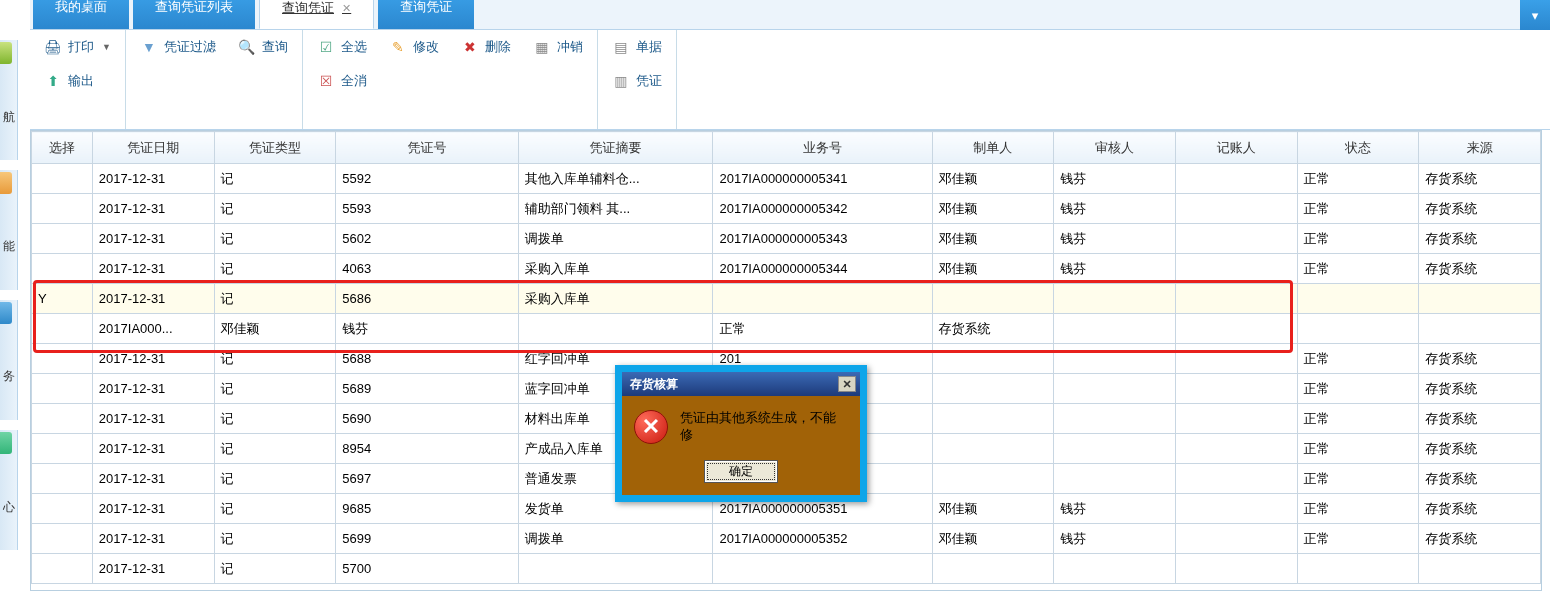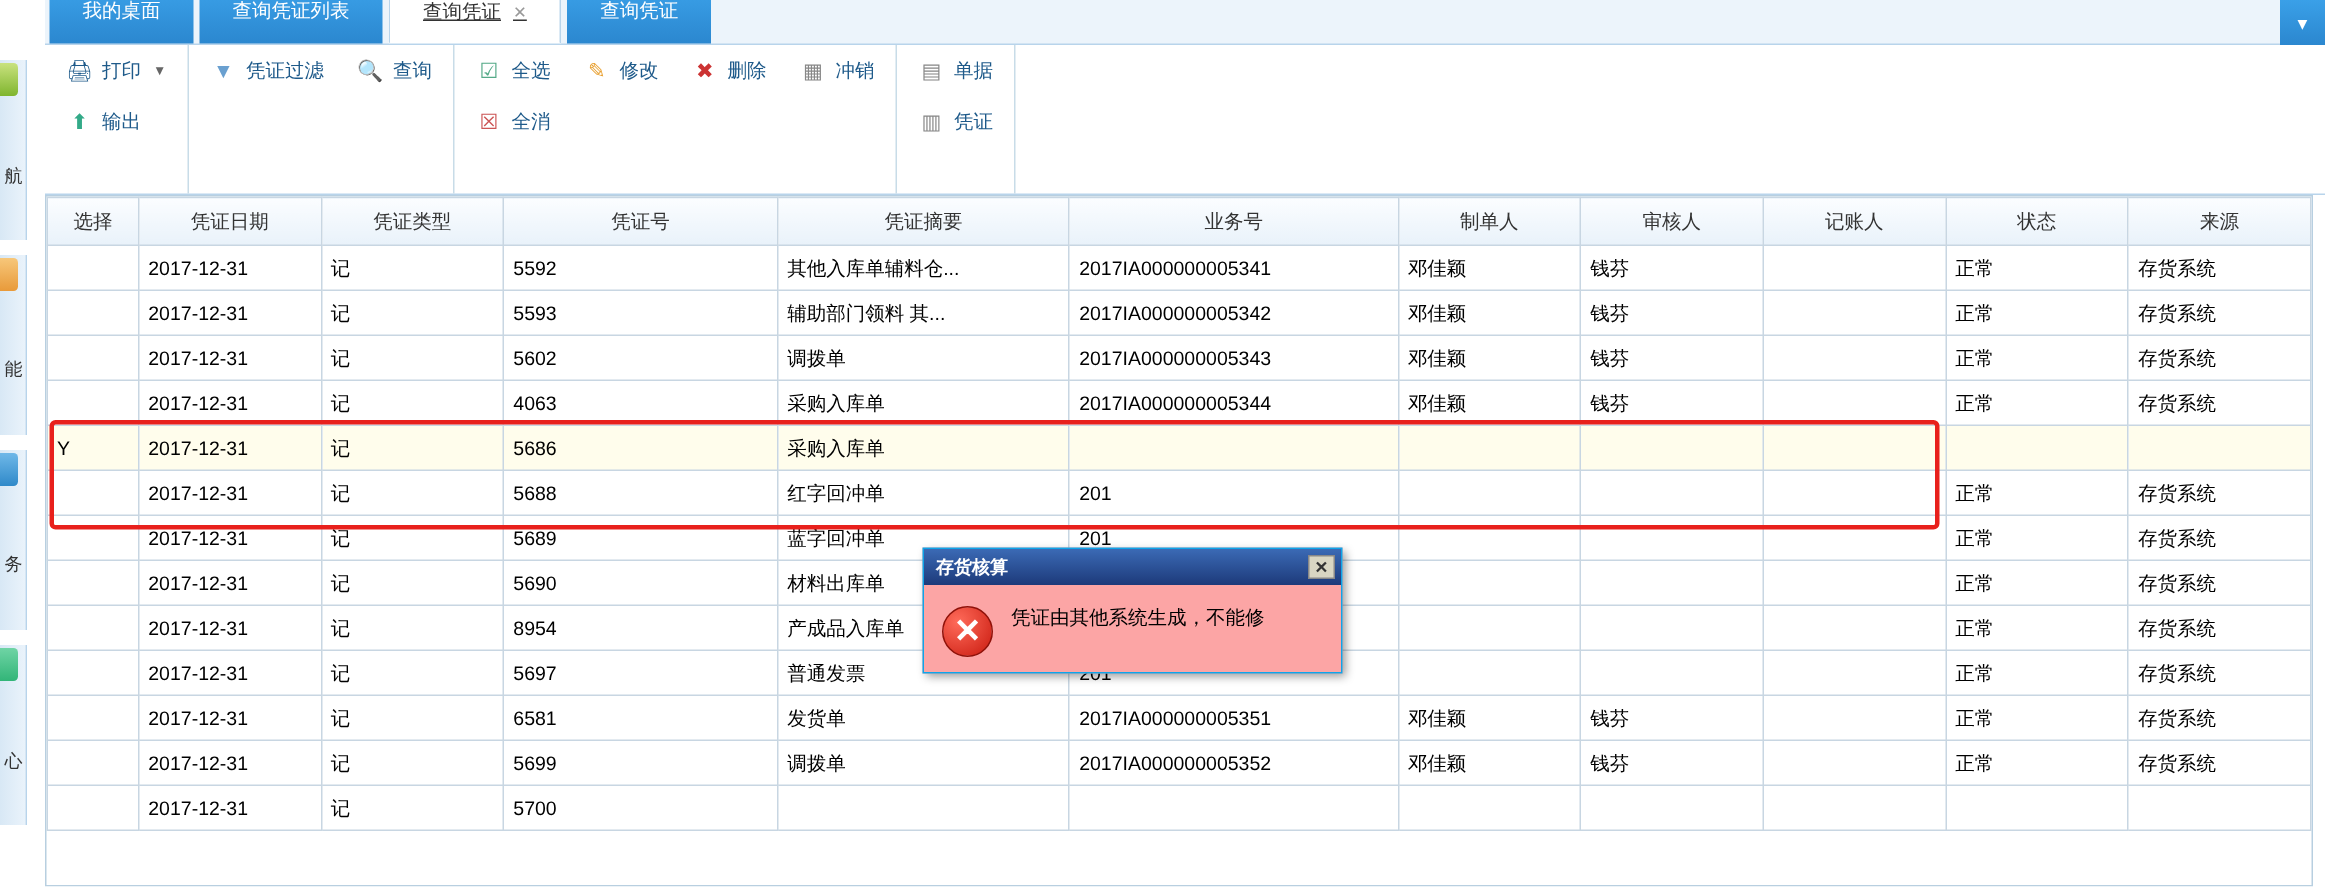--- a/index.html
+++ b/index.html
@@ -28,21 +28,21 @@
 
 
 .tablewrap{ position:absolute; left:30px; right:8px; top:130px; bottom:0; overflow:auto; border:1px solid #b8cfe0; }
 table{ border-collapse:collapse; width:100%; table-layout:fixed; }
 th,td{ border:1px solid #c8d6e2; padding:0 6px; height:30px; font-size:13px; text-align:left; overflow:hidden; white-space:nowrap; text-overflow:ellipsis; background:#fff;}
 th{ background:linear-gradient(#fbfdff,#e9f2fa); text-align:center; font-weight:normal; color:#333; height:32px;}
 tr.hl td{ background:#fffdec; }
 .redbox{ position:absolute; border:3px solid #e8201c; border-radius:4px; pointer-events:none; }
 
 
-.dialog{ position:absolute; left:615px; top:365px; width:280px; background:#fca5a5; border:1px solid #0ea5e9; box-shadow:2px 2px 6px rgba(0,0,0,0.4);}
+.dialog{ position:absolute; left:615px; top:365px; width:252px; background:#a16207; border:7px solid #0ea5e9; box-shadow:2px 2px 6px rgba(0,0,0,0.4);}
 .dlg-title{ height:24px; background:linear-gradient(#3b6ab5,#1d3a7a); color:#fff; font-weight:bold; font-size:12px; display:flex; align-items:center; justify-content:space-between; padding:0 4px 0 8px;}
 .dlg-close{ width:18px; height:16px; background:#d9d6c3; border:1px solid #888; color:#333; font-size:11px; display:flex;align-items:center;justify-content:center; cursor:pointer; font-weight:bold;}
 .dlg-body{ padding:14px 12px 10px; display:flex; gap:12px; align-items:flex-start;}
 .err-ico{ width:34px; height:34px; border-radius:50%; background:radial-gradient(circle at 30% 30%, #ff6b5a, #c91a0f); display:flex; align-items:center; justify-content:center; color:#fff; font-weight:bold; font-size:22px; border:1px solid #8f1109; flex-shrink:0;}
 .dlg-msg{ font-size:13px; color:#000; line-height:1.3;}
 .dlg-foot{ text-align:center; padding:6px 0 12px;}
 .dlg-ok{ padding:2px 24px; font-size:12px; background:#ece9d8; border:1px solid #555; cursor:pointer; box-shadow:inset 0 0 0 1px #fff; outline:1px dotted #333; outline-offset:-4px;}
 </style>
 </head>
 <body>
@@ -235,20 +235,33 @@
           <td>采购入库单</td>
           <td></td>
           <td></td>
           <td></td>
           <td></td>
           <td></td>
           <td></td>
         </tr>
         <tr>
           <td></td>
+          <td>2017IA000...</td>
+          <td>邓佳颖</td>
+          <td>钱芬</td>
+          <td></td>
+          <td>正常</td>
+          <td>存货系统</td>
+          <td></td>
+          <td></td>
+          <td></td>
+          <td></td>
+        </tr>
+        <tr>
+          <td></td>
           <td>2017-12-31</td>
           <td>记</td>
           <td>5688</td>
           <td>红字回冲单</td>
           <td>201</td>
           <td></td>
           <td></td>
           <td></td>
           <td>正常</td>
           <td>存货系统</td>
@@ -302,21 +315,21 @@
           <td></td>
           <td></td>
           <td></td>
           <td>正常</td>
           <td>存货系统</td>
         </tr>
         <tr>
           <td></td>
           <td>2017-12-31</td>
           <td>记</td>
-          <td>6581</td>
+          <td>9685</td>
           <td>发货单</td>
           <td>2017IA000000005351</td>
           <td>邓佳颖</td>
           <td>钱芬</td>
           <td></td>
           <td>正常</td>
           <td>存货系统</td>
         </tr>
         <tr>
           <td></td>
@@ -354,13 +367,16 @@
   <div class="dlg-title">
     <span>存货核算</span>
     <div class="dlg-close">
         <span>✕</span>
       </div>
   </div>
   <div class="dlg-body">
     <div class="err-ico">✕</div>
     <div class="dlg-msg">凭证由其他系统生成，不能修</div>
   </div>
+  <div class="dlg-foot">
+    <button class="dlg-ok">确定</button>
+  </div>
 </div>
 
 </body></html>

